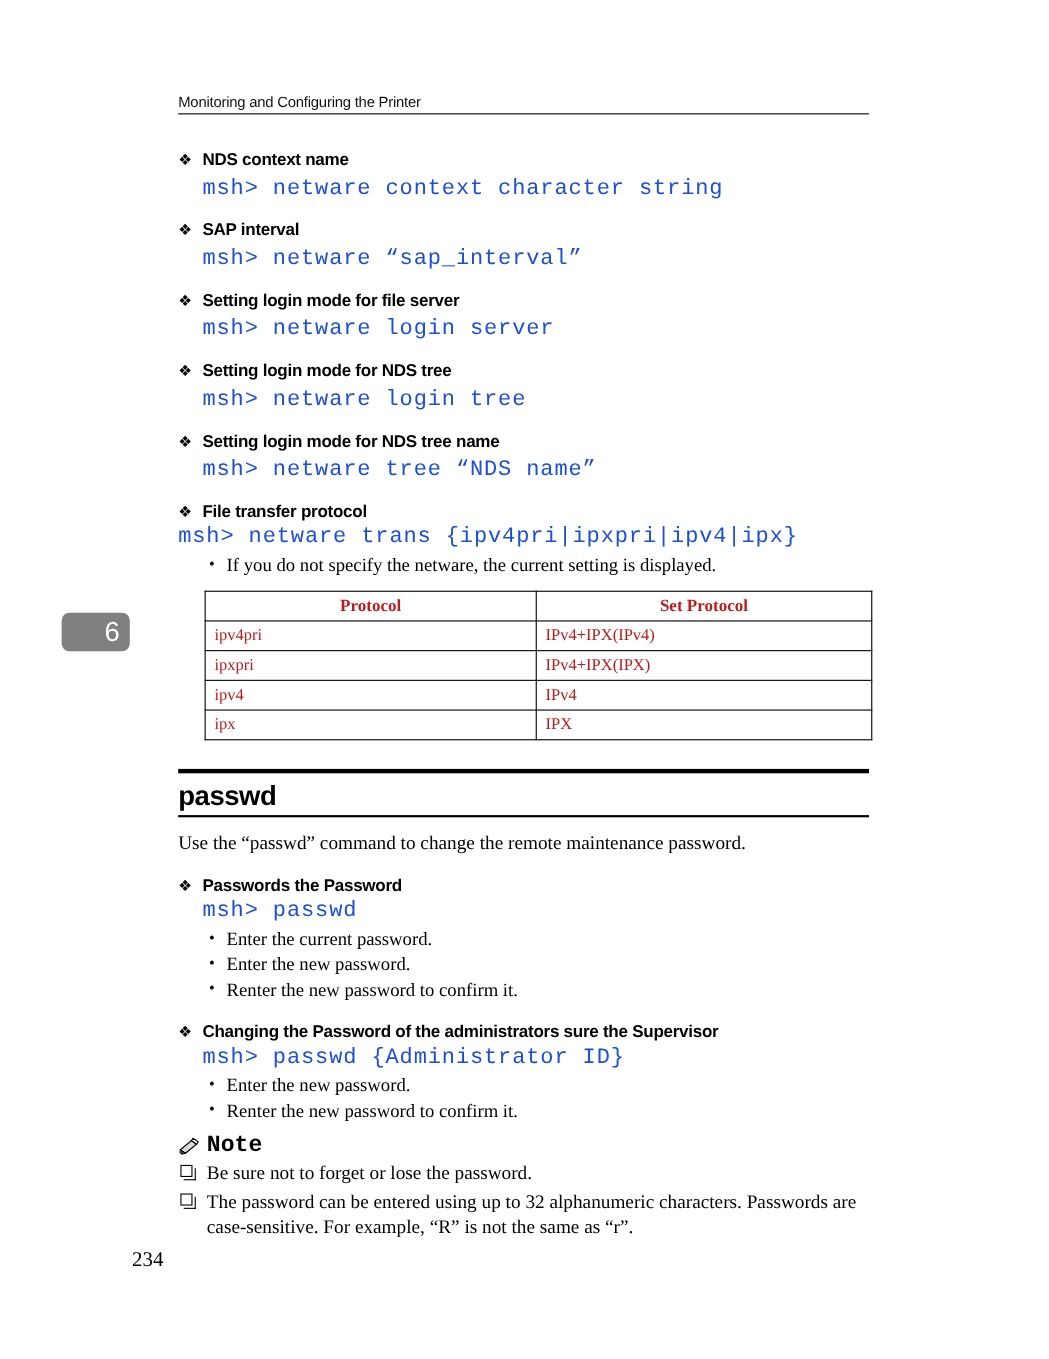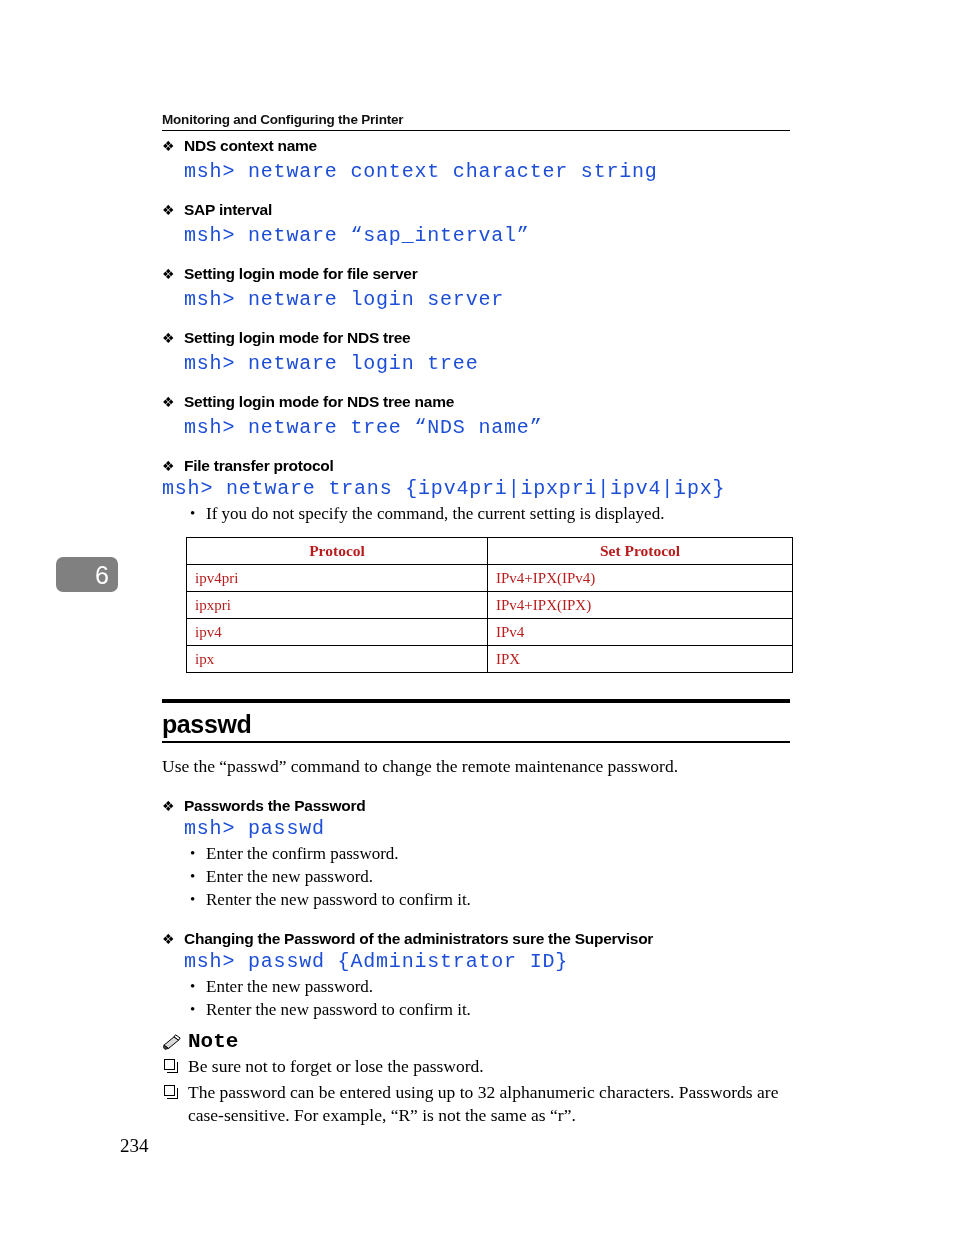--- a/index.html
+++ b/index.html
@@ -21,23 +21,22 @@
     position: absolute;
     left: 0; top: 0;
     width: 954px;
     height: 1235px;
   }
 
   
   .runhead {
     position: absolute;
     left: 162px;
-    top: 112px;
+    top: 85px;
     width: 628px;
-    font-weight: bold;
   }
   .runhead-text {
     font-family: "Liberation Sans", sans-serif;
     font-size: 13.5px;
     letter-spacing: -0.2px;
     color: #111;
     line-height: 16px;
     white-space: nowrap;
   }
   .runhead-rule {
@@ -323,21 +322,21 @@
     <div>
       <div class="dia-head">
         <span class="dia">❖</span>
         <span>File transfer protocol</span>
       </div>
       <div class="gap-xs"></div>
       <div class="cmd flush">msh&gt; netware trans {ipv4pri|ipxpri|ipv4|ipx}</div>
       <div class="gap-xs"></div>
       <div class="rbullet">
         <span class="dot">•</span>
-        <span>If you do not specify the command, the current setting is displayed.</span>
+        <span>If you do not specify the netware, the current setting is displayed.</span>
       </div>
     </div>
 
     <div class="ptable-wrap">
       <table class="ptable">
         <colgroup>
             <col class="c1">
             <col class="c2">
           </colgroup>
         <thead>
@@ -380,21 +379,21 @@
     <div>
       <div class="dia-head">
         <span class="dia">❖</span>
         <span>Passwords the Password</span>
       </div>
       <div class="gap-xs"></div>
       <div class="cmd indent">msh&gt; passwd</div>
       <div class="gap-xs"></div>
       <div class="rbullet">
         <span class="dot">•</span>
-        <span>Enter the confirm password.</span>
+        <span>Enter the current password.</span>
       </div>
       <div class="rbullet">
         <span class="dot">•</span>
         <span>Enter the new password.</span>
       </div>
       <div class="rbullet">
         <span class="dot">•</span>
         <span>Renter the new password to confirm it.</span>
       </div>
     </div>

